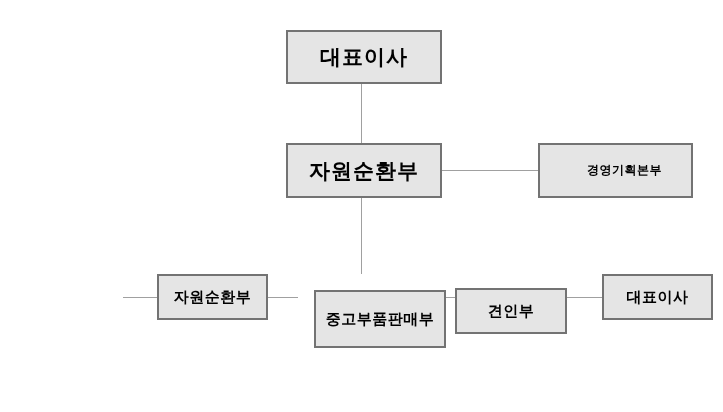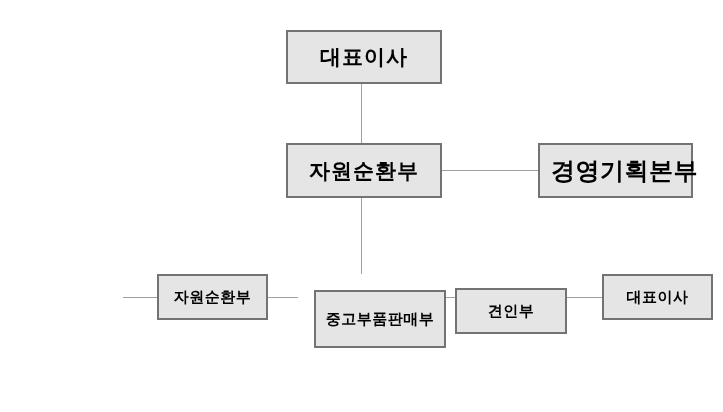--- a/index.html
+++ b/index.html
@@ -22,21 +22,21 @@
     border: 2px solid #737373;
     display: flex;
     align-items: center;
     justify-content: center;
     color: #000000;
     font-weight: 700;
     white-space: nowrap;
     z-index: 2;
   }
   .org-box.lvl-top { font-size: 21px; letter-spacing: 1px; }
-  .org-box.lvl-side { font-size: 24px; letter-spacing: 0.5px; padding-left: 18px; }
+  .org-box.lvl-side { font-size: 12px; letter-spacing: 0.5px; padding-left: 18px; }
   .org-box.lvl-dept { font-size: 15px; letter-spacing: 0.5px; }
 
   .box-ceo      { left: 286px; top: 30px;  width: 156px; height: 54px; }
   .box-exec     { left: 286px; top: 143px; width: 156px; height: 55px; }
   .box-planning { left: 538px; top: 143px; width: 155px; height: 55px; }
   .box-dept-0   { left: 10px;  top: 274px; width: 113px; height: 46px; }
   .box-dept-1   { left: 157px; top: 274px; width: 111px; height: 46px; }
   .box-dept-2   { left: 314px; top: 274px; width: 132px; height: 58px; margin-top: 16px; }
   .box-dept-3   { left: 455px; top: 274px; width: 112px; height: 46px; margin-top: 14px; }
   .box-dept-4   { left: 602px; top: 274px; width: 111px; height: 46px; }

